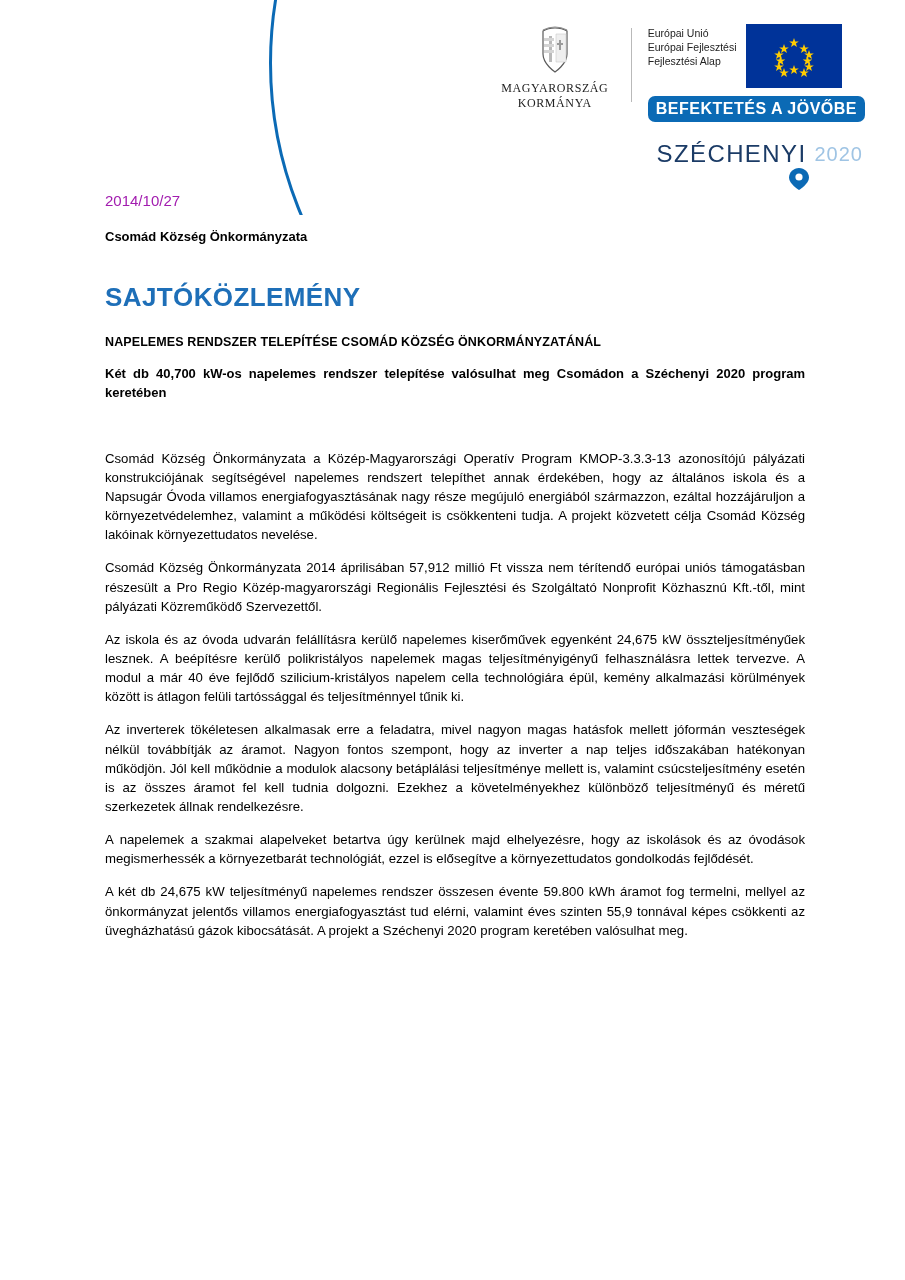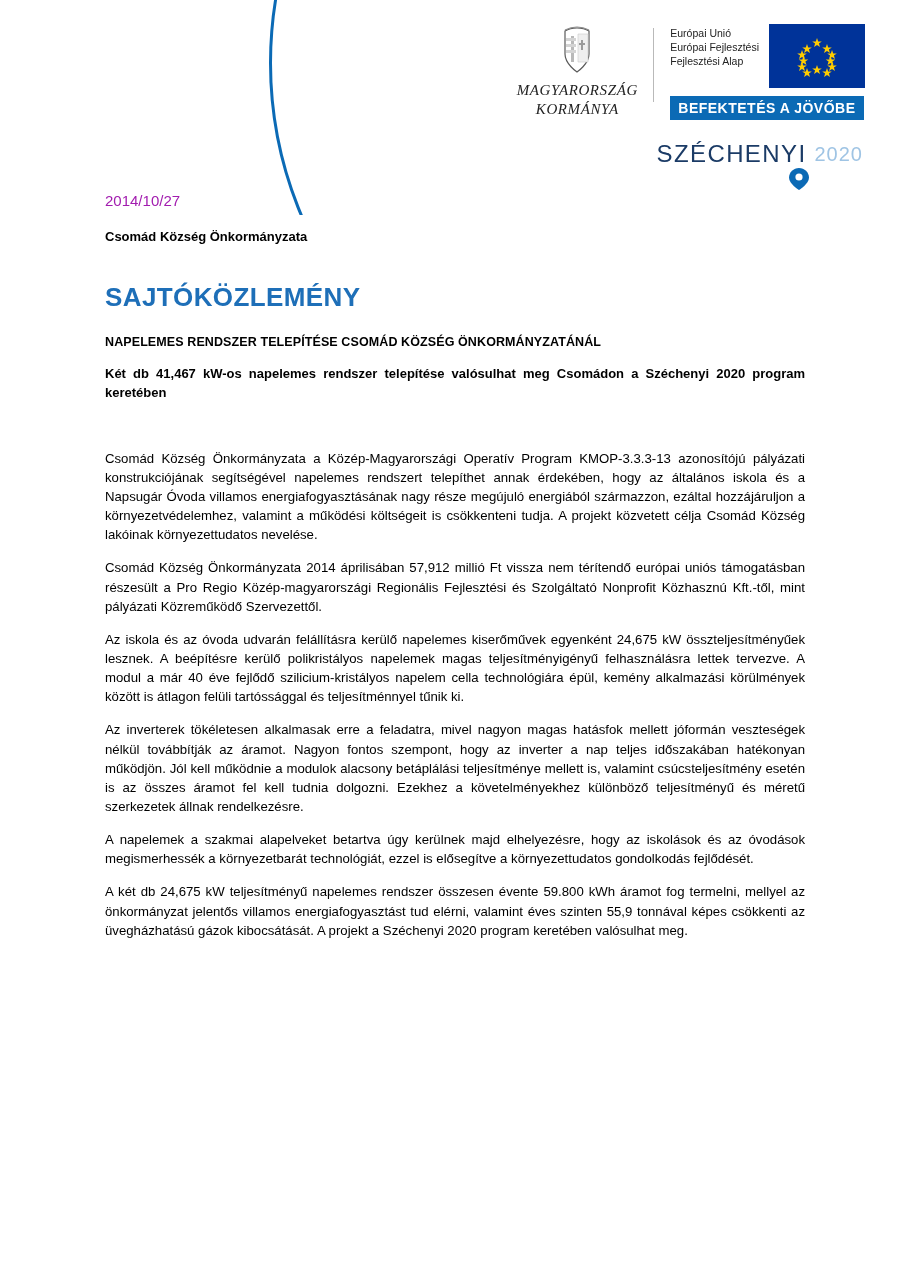--- a/index.html
+++ b/index.html
@@ -54,26 +54,25 @@
   }
   .coat {
     width: 40px;
     height: 52px;
     position: relative;
   }
   .coat svg { display: block; }
   .magyar-text {
     margin-top: 5px;
     text-align: center;
-    font-size: 15px;
+    font-size: 12px;
     letter-spacing: 0.6px;
     color: #222;
     line-height: 1.25;
     font-family: "Liberation Serif", serif;
-    font-style: italic;
   }
 
   .divider-v {
     width: 1px;
     height: 74px;
     background: #b9b9b9;
     margin-top: 4px;
   }
 
   
@@ -95,26 +94,27 @@
   }
   .eu-flag {
     width: 96px;
     height: 64px;
     background: #003399;
     position: relative;
   }
   .befektetes {
     background: #0b6ab5;
     color: #ffffff;
-    font-size: 14px;
+    font-size: 16px;
     font-weight: bold;
     letter-spacing: 0.5px;
     padding: 4px 8px;
     display: inline-block;
     width: fit-content;
+    border-radius: 7px;
   }
 
   
   .szechenyi {
     position: absolute;
     top: 140px;
     right: 42px;
     display: flex;
     align-items: center;
     gap: 8px;
@@ -254,21 +254,21 @@
       <circle cx="10" cy="9" r="3.6" fill="#ffffff"></circle>
     </svg>
   </div>
 </div>
 
 <div class="doc">
   <div class="date">2014/10/27</div>
   <div class="org">Csomád Község Önkormányzata</div>
   <div class="title">SAJTÓKÖZLEMÉNY</div>
   <div class="subtitle">NAPELEMES RENDSZER TELEPÍTÉSE CSOMÁD KÖZSÉG ÖNKORMÁNYZATÁNÁL</div>
-  <div class="lead">Két db 41,467 kW-os napelemes rendszer telepítése valósulhat meg Csomádon a Széchenyi 2020 program keretében</div>
+  <div class="lead">Két db 40,700 kW-os napelemes rendszer telepítése valósulhat meg Csomádon a Széchenyi 2020 program keretében</div>
 
   <p class="body-par">Csomád Község Önkormányzata a Közép-Magyarországi Operatív Program KMOP-3.3.3-13 azonosítójú pályázati konstrukciójának segítségével napelemes rendszert telepíthet annak érdekében, hogy az általános iskola és a Napsugár Óvoda villamos energiafogyasztásának nagy része megújuló energiából származzon, ezáltal hozzájáruljon a környezetvédelemhez, valamint a működési költségeit is csökkenteni tudja. A projekt közvetett célja Csomád Község lakóinak környezettudatos nevelése.</p>
   <p class="body-par">Csomád Község Önkormányzata 2014 áprilisában 57,912 millió Ft vissza nem térítendő európai uniós támogatásban részesült a Pro Regio Közép-magyarországi Regionális Fejlesztési és Szolgáltató Nonprofit Közhasznú Kft.-től, mint pályázati Közreműködő Szervezettől.</p>
   <p class="body-par">Az iskola és az óvoda udvarán felállításra kerülő napelemes kiserőművek egyenként 24,675 kW összteljesítményűek lesznek. A beépítésre kerülő polikristályos napelemek magas teljesítményigényű felhasználásra lettek tervezve. A modul a már 40 éve fejlődő szilicium-kristályos napelem cella technológiára épül, kemény alkalmazási körülmények között is átlagon felüli tartóssággal és teljesítménnyel tűnik ki.</p>
   <p class="body-par">Az inverterek tökéletesen alkalmasak erre a feladatra, mivel nagyon magas hatásfok mellett jóformán veszteségek nélkül továbbítják az áramot. Nagyon fontos szempont, hogy az inverter a nap teljes időszakában hatékonyan működjön. Jól kell működnie a modulok alacsony betáplálási teljesítménye mellett is, valamint csúcsteljesítmény esetén is az összes áramot fel kell tudnia dolgozni. Ezekhez a követelményekhez különböző teljesítményű és méretű szerkezetek állnak rendelkezésre.</p>
   <p class="body-par">A napelemek a szakmai alapelveket betartva úgy kerülnek majd elhelyezésre, hogy az iskolások és az óvodások megismerhessék a környezetbarát technológiát, ezzel is elősegítve a környezettudatos gondolkodás fejlődését.</p>
   <p class="body-par">A két db 24,675 kW teljesítményű napelemes rendszer összesen évente 59.800 kWh áramot fog termelni, mellyel az önkormányzat jelentős villamos energiafogyasztást tud elérni, valamint éves szinten 55,9 tonnával képes csökkenti az üvegházhatású gázok kibocsátását. A projekt a Széchenyi 2020 program keretében valósulhat meg.</p>
 </div>
 
 </body></html>

